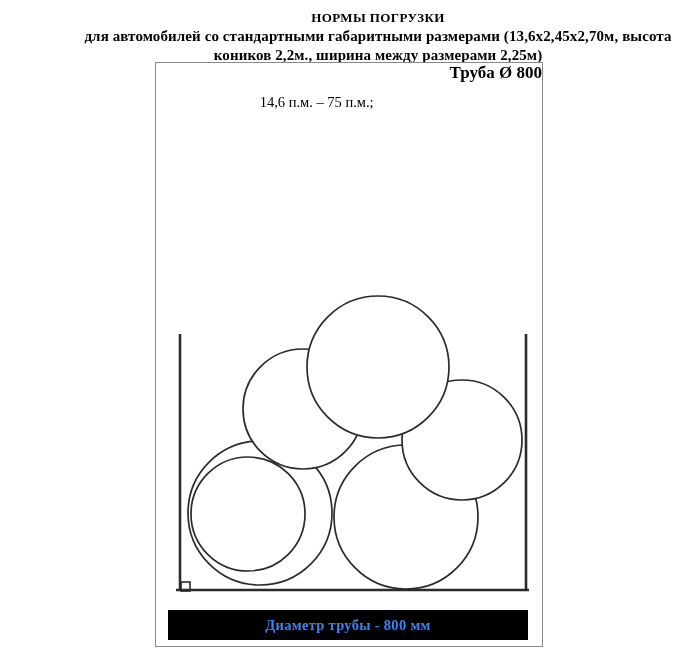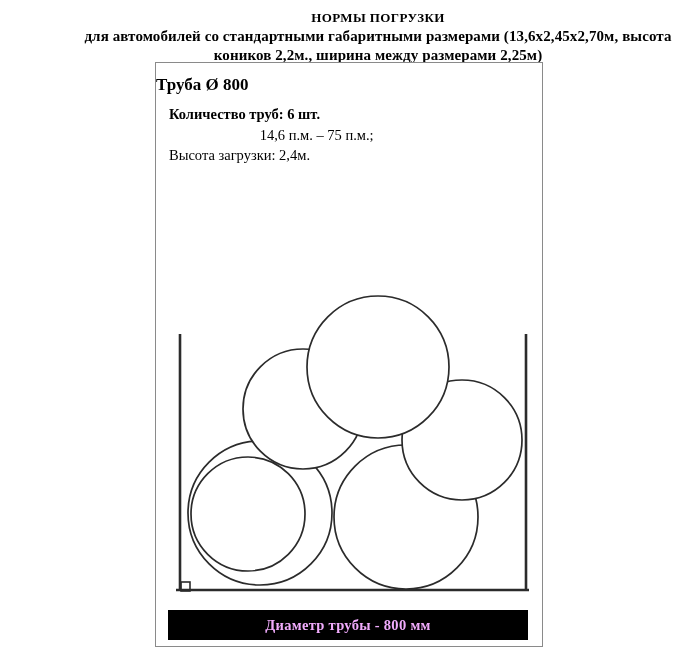--- a/index.html
+++ b/index.html
@@ -40,24 +40,24 @@
     left: 155px;
     top: 62px;
     width: 388px;
     height: 585px;
     border: 1px solid #8a8a8a;
     background: #ffffff;
     box-sizing: border-box;
   }
 
   .panel-title {
-    text-align: left;
+    text-align: right;
     font-weight: bold;
     font-size: 17px;
-    margin-top: 12px;
+    margin-top: 0;
   }
 
   .specs {
     margin-top: 9px;
     padding-left: 13px;
     font-size: 14.5px;
     line-height: 20.5px;
   }
   .specs .row {
     white-space: nowrap;
@@ -83,21 +83,21 @@
   }
 
   
   .dim-bar {
     position: absolute;
     left: 168px;
     top: 610px;
     width: 360px;
     height: 30px;
     background: #000000;
-    color: #f0abfc;
+    color: #3b82f6;
     font-weight: bold;
     font-size: 14.5px;
     display: flex;
     align-items: center;
     justify-content: center;
     letter-spacing: 0.3px;
   }
 </style>
 </head>
 <body>
@@ -107,36 +107,28 @@
   <div class="line">для автомобилей со стандартными габаритными размерами (13,6х2,45х2,70м, высота</div>
   <div class="line">коников 2,2м., ширина между размерами 2,25м)</div>
 </div>
 
 <div class="panel">
 
   <div class="panel-title">Труба Ø 800</div>
 
   <div class="specs">
 
-    <div class="row">
-      <span class="bold">Количество труб:</span>
-      <span class="bold">6 шт.</span>
-    </div>
 
 
     <div class="row">
       <span class="indent"></span>
       <span>14,6 п.м. – 75 п.м.;</span>
     </div>
 
 
-    <div class="row">
-      <span>Высота загрузки:</span>
-      <span>2,4м.</span>
-    </div>
 
 
   </div>
 
   <div class="drawing">
     <svg width="388" height="380" viewBox="0 0 388 380" xmlns="http://www.w3.org/2000/svg">
 
       <g stroke="#2b2b2b" fill="none">
         <line x1="24" y1="66" x2="24" y2="322" stroke-width="2.6"></line>
         <line x1="370" y1="66" x2="370" y2="322" stroke-width="2.6"></line>

